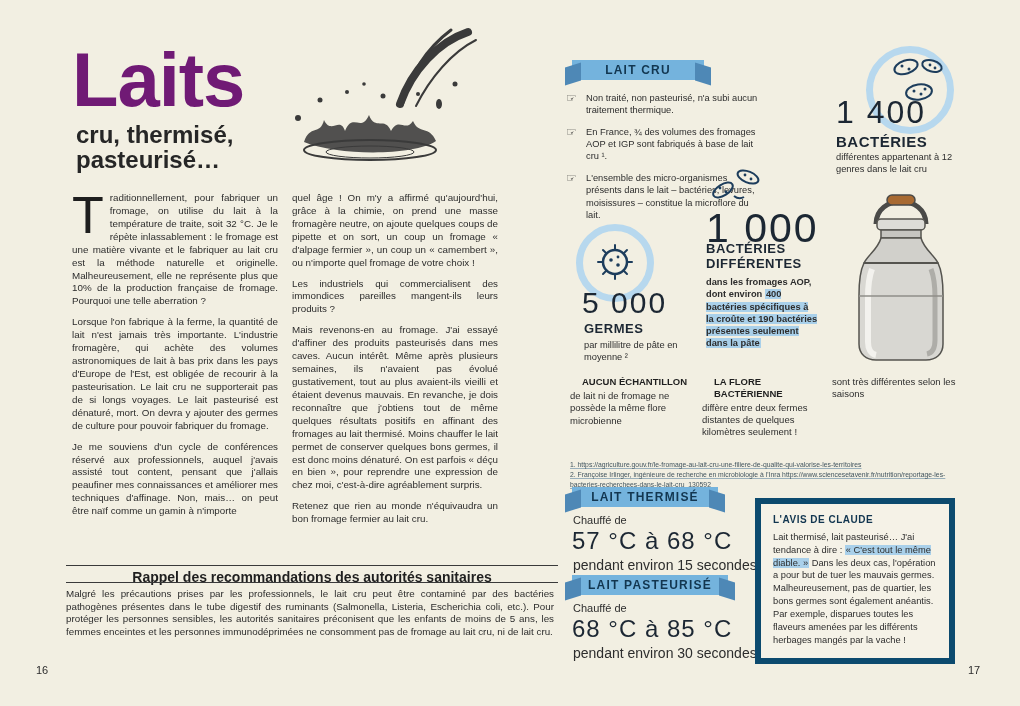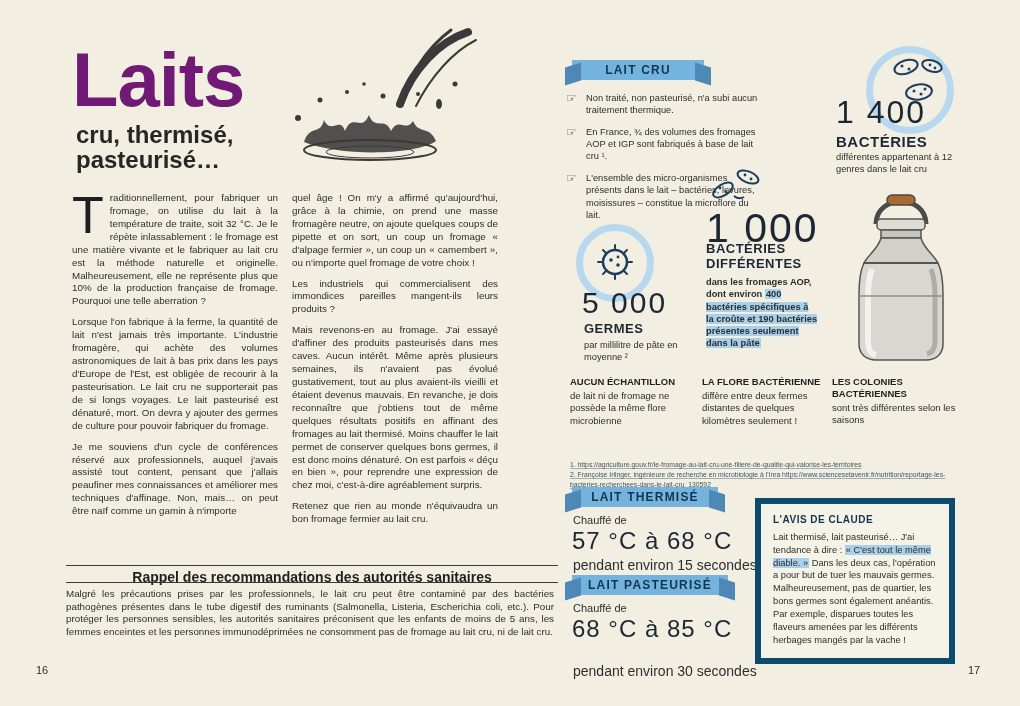--- a/index.html
+++ b/index.html
@@ -36,21 +36,21 @@
 
   
   .bullet { display:flex; gap:6px; margin-bottom:10px; }
   .hand { font-family:"DejaVu Sans", sans-serif; font-size:12px; line-height:1; color:#2b2b2b; flex:0 0 14px; }
   .bullet-text { font-size:9.3px; line-height:1.3; color:#2d2d2d; }
   .stat-number { font-weight:400; color:#1c2733; letter-spacing:2px; line-height:1; }
   .stat-label { font-weight:700; color:#1c2733; letter-spacing:0.5px; line-height:1.15; }
   .stat-desc { font-size:9.3px; line-height:1.32; color:#2d2d2d; }
   .hl { background:#a9d0ea; padding:0 1px; }
   .blue-circle { position:absolute; border:7px solid #b7d8ee; border-radius:50%; z-index:0; }
-  .fact-title { font-size:9.5px; font-weight:700; color:#1f1f1f; line-height:1.25; margin-bottom:2px; }
+  .fact-title { font-size:9.5px; font-weight:700; color:#1f1f1f; line-height:1.25; margin-bottom:2px;margin-left:12px; }
   .fact-body { font-size:9.5px; line-height:1.3; color:#2d2d2d; }
   .footnote { font-size:6.8px; line-height:1.5; color:#42555f; text-decoration:underline; text-decoration-color:#9ab0bc; }
   .temp-prefix { font-size:11px; color:#2d2d2d; }
   .temp-range { font-size:24px; font-weight:400; letter-spacing:1px; color:#1c2733; }
   .temp-duration { font-size:14px; color:#2d2d2d; }
   .avis-box { position:absolute; border:6px solid #0c4a6e; background:#f5f2e7; padding:10px 12px; z-index:3; }
   .avis-title { font-size:10px; font-weight:700; letter-spacing:0.5px; color:#123650; margin-bottom:6px; }
   .avis-body { font-size:9.3px; line-height:1.38; color:#2d2d2d; }
 </style>
 </head>
@@ -216,38 +216,37 @@
 
   <div class="abs" style="left:570px; top:376px; width:124px;">
     <div class="fact-title">AUCUN ÉCHANTILLON</div>
     <div class="fact-body">de lait ni de fromage ne possède la même flore microbienne</div>
   </div>
   <div class="abs" style="left:702px; top:376px; width:126px;">
     <div class="fact-title">LA FLORE BACTÉRIENNE</div>
     <div class="fact-body">diffère entre deux fermes distantes de quelques kilomètres seulement !</div>
   </div>
   <div class="abs" style="left:832px; top:376px; width:124px;">
-    <div class="fact-title">LES COLONIES BACTÉRIENNES</div>
     <div class="fact-body">sont très différentes selon les saisons</div>
   </div>
 
   <div class="abs" style="left:570px; top:460px; width:392px;">
     <div class="footnote">1. https://agriculture.gouv.fr/le-fromage-au-lait-cru-une-filiere-de-qualite-qui-valorise-les-territoires</div>
     <div class="footnote">2. Françoise Irlinger, ingénieure de recherche en microbiologie à l'Inra https://www.sciencesetavenir.fr/nutrition/reportage-les-bacteries-recherchees-dans-le-lait-cru_130592</div>
   </div>
 
   <div class="ribbon" style="left:572px; top:487px; width:146px;">LAIT THERMISÉ</div>
   <div class="abs temp-prefix" style="left:573px; top:514px;">Chauffé de</div>
   <div class="abs temp-range" style="left:572px; top:527px;">57 °C à 68 °C</div>
   <div class="abs temp-duration" style="left:573px; top:557px;">pendant environ 15 secondes</div>
 
   <div class="ribbon" style="left:572px; top:575px; width:156px;">LAIT PASTEURISÉ</div>
   <div class="abs temp-prefix" style="left:573px; top:602px;">Chauffé de</div>
   <div class="abs temp-range" style="left:572px; top:615px;">68 °C à 85 °C</div>
-  <div class="abs temp-duration" style="left:573px; top:663px;">pendant environ 30 secondes</div>
+  <div class="abs temp-duration" style="left:573px; top:645px;">pendant environ 30 secondes</div>
 
   <div class="avis-box" style="left:755px; top:498px; width:200px; height:166px;">
     <div class="avis-title">L'AVIS DE CLAUDE</div>
     <div class="avis-body">
       <span>Lait thermisé, lait pasteurisé… J'ai tendance à dire : </span><span class="hl">« C'est tout le même diable. »</span><span> Dans les deux cas, l'opération a pour but de tuer les mauvais germes. Malheureusement, pas de quartier, les bons germes sont également anéantis. Par exemple, disparues toutes les flaveurs amenées par les différents herbages mangés par la vache !</span>
     </div>
   </div>
 
   <div class="abs pagenum" style="left:968px; top:664px;">17</div>
 

